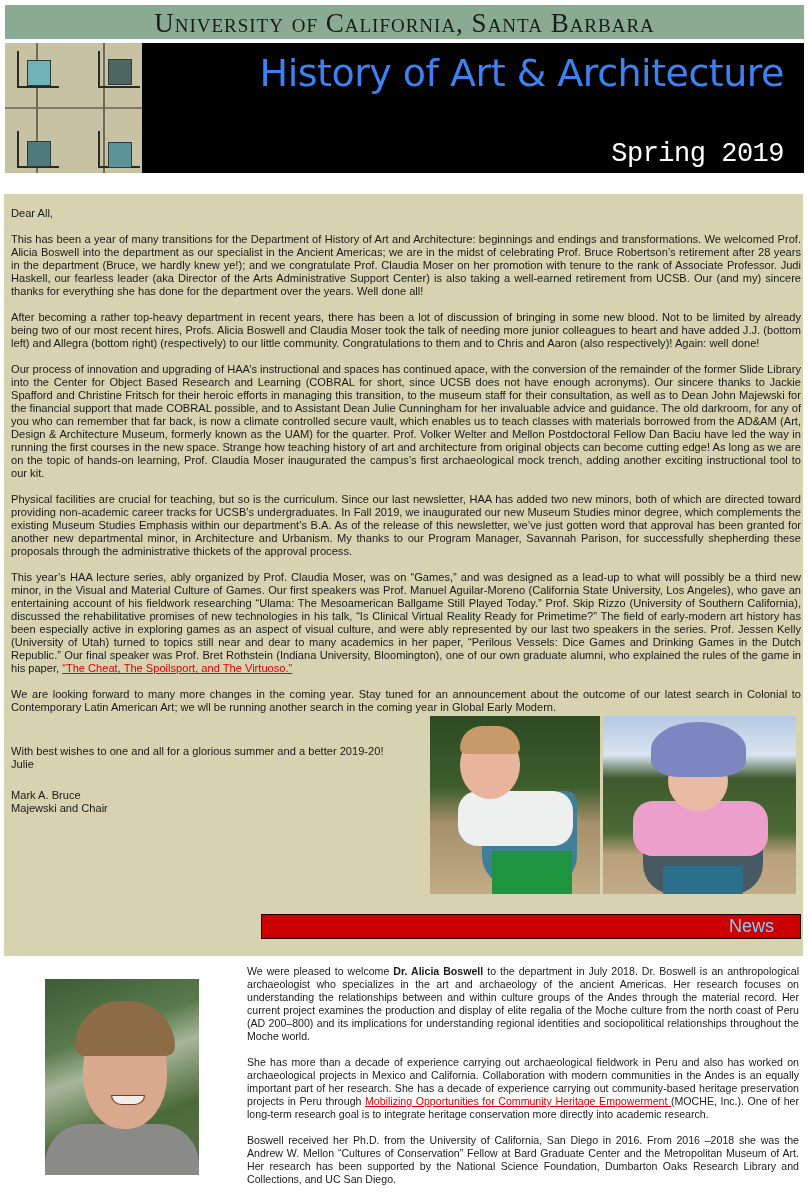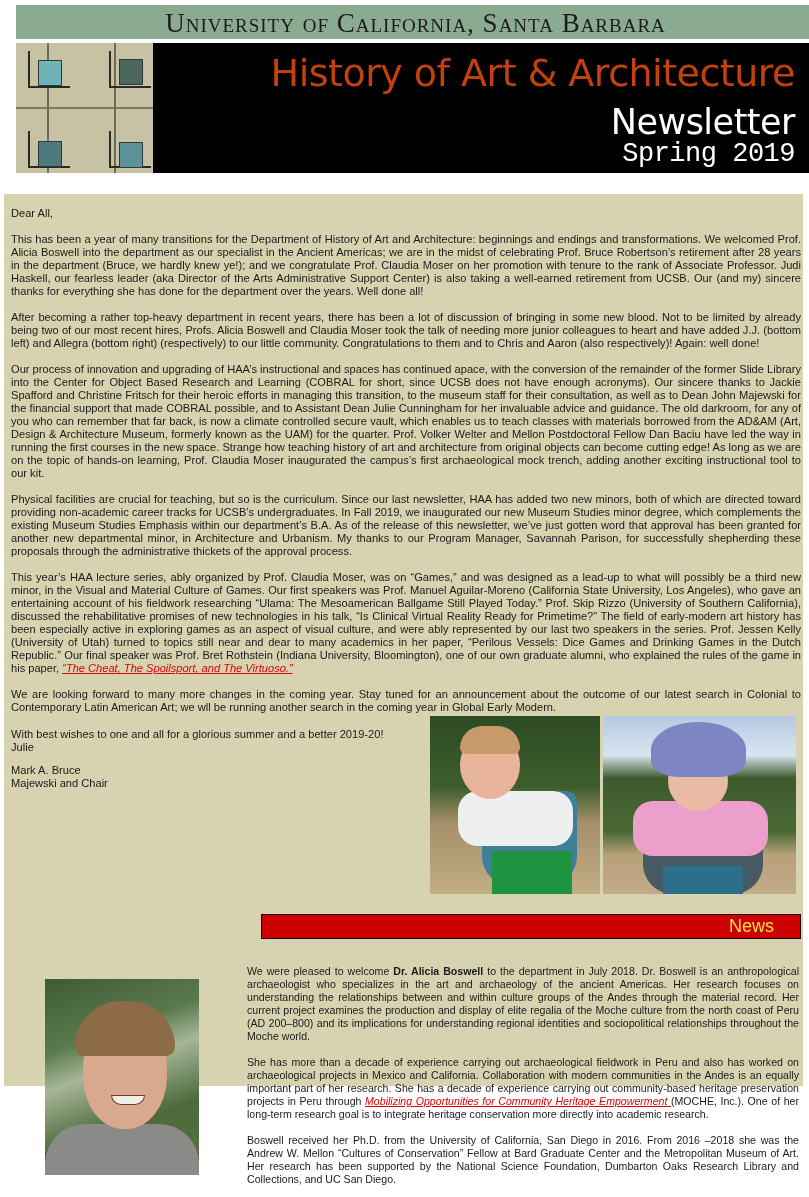--- a/index.html
+++ b/index.html
@@ -1,20 +1,20 @@
 <!DOCTYPE html>
 <html><head>
 <meta charset="utf-8">
 <style>
   html, body { margin: 0; padding: 0; background: #ffffff; }
   body { width: 809px; height: 1197px; position: relative; overflow: hidden;
          font-family: "Liberation Sans", sans-serif; color: #1a1a1a; }
 
   
-  .banner { position: absolute; left: 16px; top: 5px; width: 636px; height: 170px; }
+  .banner { position: absolute; left: 5px; top: 5px; width: 636px; height: 170px; }
   .ucsb-bar { position: absolute; left: 0; top: 0; width: 799px; height: 34px;
               background: #8aab92; text-align: center; }
   .ucsb-bar span { font-family: "Liberation Serif", "DejaVu Serif", serif; font-size: 27px;
                    letter-spacing: 1px; color: #1b1b1b; line-height: 36px; font-variant: small-caps; }
   .banner-gap { position: absolute; left: 0; top: 34px; width: 799px; height: 4px; background: #ffffff; }
   .tile { position: absolute; left: 0; top: 38px; width: 137px; height: 130px; background: #c8c2a4;
           background-image:
             linear-gradient(90deg, transparent 31px, #6d6a5a 31px, #6d6a5a 33px, transparent 33px, transparent 98px, #6d6a5a 98px, #6d6a5a 100px, transparent 100px),
             linear-gradient(0deg, transparent 64px, #7d7a6a 64px, #7d7a6a 66px, transparent 66px);
   }
@@ -22,35 +22,35 @@
   .tile .sq1 { left: 22px; top: 17px; background: #6fb3b9; }
   .tile .sq2 { left: 103px; top: 16px; background: #4d6660; }
   .tile .sq3 { left: 22px; top: 98px; background: #4f7a7d; }
   .tile .sq4 { left: 103px; top: 99px; background: #5c9399; }
   .tile .br { position: absolute; border-left: 2px solid #2a2a25; border-bottom: 2px solid #2a2a25; width: 40px; height: 35px; }
   .tile .br1 { left: 12px; top: 8px; }
   .tile .br2 { left: 93px; top: 8px; }
   .tile .br3 { left: 12px; top: 88px; }
   .tile .br4 { left: 93px; top: 88px; }
   .black-panel { position: absolute; left: 137px; top: 38px; width: 662px; height: 130px; background: #000000; }
-  .haa-title { position: absolute; right: 20px; top: 8px; color: #c2410c;
+  .haa-title { position: absolute; right: 20px; top: 8px; color: #3b82f6;
                font-family: "DejaVu Sans", sans-serif; font-size: 38px; white-space: nowrap; letter-spacing: -0.5px; }
   .nl-title { position: absolute; right: 20px; top: 59px; color: #ffffff;
               font-family: "DejaVu Sans", sans-serif; font-size: 35px; white-space: nowrap; letter-spacing: -0.5px; }
   .nl-season { position: absolute; right: 20px; top: 96px; color: #ffffff;
                font-family: Liberation Mono, monospace; font-size: 27px; white-space: nowrap; letter-spacing: -0.5px; }
 
   
-  .letter { position: absolute; left: 4px; top: 194px; width: 799px; height: 892px; background: #d7d3b1; }
+  .letter { position: absolute; left: 4px; top: 194px; width: 799px; height: 762px; background: #d7d3b1; }
   .letter-text { position: absolute; left: 7px; top: 13px; width: 790px; font-size: 11.1px; line-height: 13px; text-align: justify; }
   .letter-text p { margin: 0 0 13px 0; }
   .letter-text b { font-weight: normal; }
-  a.redlink { color: #e00000; text-decoration: underline; font-style: italic; }
+  a.redlink { color: #e00000; text-decoration: underline; }
   .signoff { position: absolute; left: 7px; top: 533px; width: 400px; font-size: 11.1px; line-height: 13px; }
-  .signoff p { margin: 1px 0 10px 0; }
+  .signoff p { margin: 18px 0 10px 0; }
   .photo { position: absolute; top: 522px; height: 178px; overflow: hidden; }
   .photo1 { left: 426px; width: 170px;
             background: linear-gradient(180deg, #2d4a24 0%, #3d5e2c 40%, #a68f6a 60%, #c2ad86 100%); }
   .photo2 { left: 599px; width: 193px;
             background: linear-gradient(180deg, #b6c9e3 0%, #d9e4f0 22%, #3f5a2e 35%, #4a6a34 65%, #b9a07b 78%, #c1ab88 100%); }
   .swing { position: absolute; background: #3f7f98; border-radius: 10px 10px 30px 30px; }
   .photo1 .swing { left: 52px; top: 75px; width: 95px; height: 95px; }
   .photo2 .swing { left: 40px; top: 90px; width: 120px; height: 88px; background: #475a63; }
   .head { position: absolute; border-radius: 50%; }
   .photo1 .head { left: 30px; top: 15px; width: 60px; height: 68px; background: #e8b59c; }
@@ -58,21 +58,21 @@
   .photo1 .shirt { position: absolute; left: 28px; top: 75px; width: 115px; height: 55px; border-radius: 20px; background: #eef0ef; }
   .photo1 .pants { position: absolute; left: 62px; top: 135px; width: 80px; height: 43px; background: #1f9440; }
   .photo2 .hat { position: absolute; left: 48px; top: 6px; width: 95px; height: 55px; border-radius: 50% 50% 30% 30%; background: #7d86c2; }
   .photo2 .head { left: 65px; top: 35px; width: 60px; height: 60px; background: #e9bba4; }
   .photo2 .shirt { position: absolute; left: 30px; top: 85px; width: 135px; height: 55px; border-radius: 20px; background: #ec9fca; }
   .photo2 .pants { position: absolute; left: 60px; top: 150px; width: 80px; height: 28px; background: #2b6f8a; }
 
   
   .news-bar { position: absolute; left: 261px; top: 914px; width: 538px; height: 23px;
               background: #cc0000; border: 1px solid #1a0000; text-align: right; }
-  .news-bar span { color: #fde047; font-size: 18px; line-height: 23px; margin-right: 26px; margin-left: 12px; }
+  .news-bar span { color: #7dd3fc; font-size: 18px; line-height: 23px; margin-right: 26px; margin-left: 12px; }
   .portrait { position: absolute; left: 45px; top: 979px; width: 154px; height: 196px; overflow: hidden;
               background: linear-gradient(160deg, #3d5b36 0%, #5a7a4d 30%, #a7b69a 45%, #4b6a3a 70%, #5a7246 100%); }
   .portrait .face { position: absolute; left: 38px; top: 40px; width: 84px; height: 110px; border-radius: 45% 45% 48% 48%; background: #d9a98e; }
   .portrait .phair { position: absolute; left: 30px; top: 22px; width: 100px; height: 55px; border-radius: 50px 50px 10px 10px; background: #8c6b46; }
   .portrait .body { position: absolute; left: 0; top: 145px; width: 154px; height: 60px; border-radius: 40px 40px 0 0; background: #8a8a88; }
   .portrait .mouth { position: absolute; left: 66px; top: 116px; width: 32px; height: 8px; border-radius: 0 0 16px 16px; background: #f3efe8; border: 1px solid #6e3b30; }
   .news-text { position: absolute; left: 247px; top: 965px; width: 552px; font-size: 10.6px; line-height: 13px; text-align: justify; }
   .news-text p { margin: 0 0 13px 0; }
 </style>
 </head>
@@ -88,21 +88,20 @@
     <div class="br br2"></div>
     <div class="br br3"></div>
     <div class="br br4"></div>
     <div class="sq sq1"></div>
     <div class="sq sq2"></div>
     <div class="sq sq3"></div>
     <div class="sq sq4"></div>
   </div>
   <div class="black-panel">
     <div class="haa-title">History of Art &amp; Architecture</div>
-    <div class="nl-title">Newsletter</div>
     <div class="nl-season">Spring 2019</div>
   </div>
 </div>
 
 <div class="letter">
   <div class="letter-text">
     <p>Dear All,</p>
     <p><span>This has been a year of many transitions for the Department of History of Art and Architecture: beginnings and endings and transformations. We welcomed Prof. </span><b>Alicia Boswell</b><span> into the department as our specialist in the Ancient Americas; we are in the midst of celebrating Prof. </span><b>Bruce Robertson</b><span>’s retirement after 28 years in the department (Bruce, we hardly knew ye!); and we congratulate Prof. </span><b>Claudia Moser</b><span> on her promotion with tenure to the rank of Associate Professor. </span><b>Judi Haskell</b><span>, our fearless leader (aka Director of the Arts Administrative Support Center) is also taking a well-earned retirement from UCSB. Our (and my) sincere thanks for everything she has done for the department over the years. Well done all!</span></p>
     <p><span>After becoming a rather top-heavy department in recent years, there has been a lot of discussion of bringing in some new blood. Not to be limited by already being two of our most recent hires, Profs. </span><b>Alicia Boswell</b><span> and </span><b>Claudia Moser</b><span> took the talk of needing more junior colleagues to heart and have added </span><b>J.J.</b><span> (bottom left) and </span><b>Allegra</b><span> (bottom right) (respectively) to our little community. Congratulations to them and to </span><b>Chris</b><span> and </span><b>Aaron</b><span> (also respectively)! Again: well done!</span></p>
     <p><span>Our process of innovation and upgrading of HAA’s instructional and spaces has continued apace, with the conversion of the remainder of the former Slide Library into the Center for Object Based Research and Learning (COBRAL for short, since UCSB does not have enough acronyms). Our sincere thanks to </span><b>Jackie Spafford</b><span> and </span><b>Christine Fritsch</b><span> for their heroic efforts in managing this transition, to the museum staff for their consultation, as well as to Dean </span><b>John Majewski</b><span> for the financial support that made COBRAL possible, and to Assistant Dean </span><b>Julie Cunningham</b><span> for her invaluable advice and guidance. The old darkroom, for any of you who can remember that far back, is now a climate controlled secure vault, which enables us to teach classes with materials borrowed from the AD&amp;AM (Art, Design &amp; Architecture Museum, formerly known as the UAM) for the quarter. Prof. </span><b>Volker Welter</b><span> and Mellon Postdoctoral Fellow </span><b>Dan Baciu</b><span> have led the way in running the first courses in the new space. Strange how teaching history of art and architecture from original objects can become cutting edge! As long as we are on the topic of hands-on learning, Prof. </span><b>Claudia Moser</b><span> inaugurated the campus’s first archaeological mock trench, adding another exciting instructional tool to our kit.</span></p>

